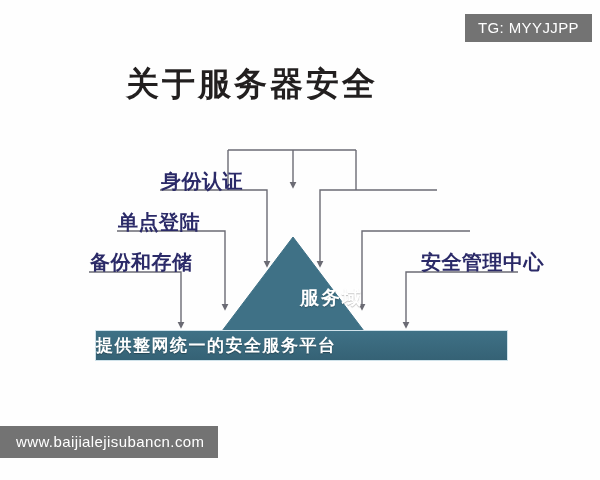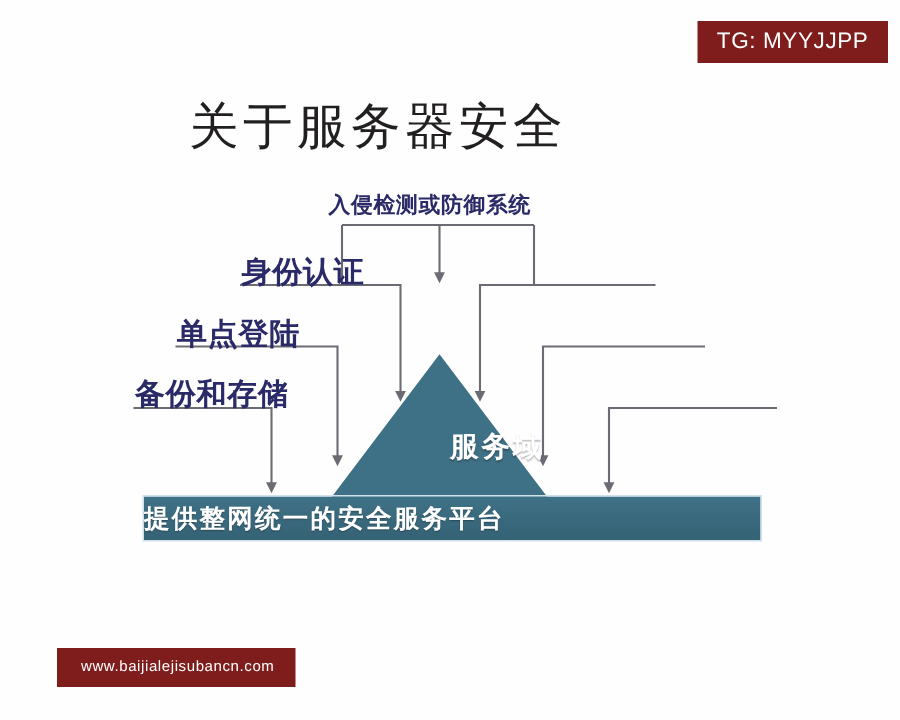--- a/index.html
+++ b/index.html
@@ -16,51 +16,50 @@
   }
   #canvas {
     position: relative;
     width: 600px;
     height: 480px;
     background: #fefefe;
   }
   
   .watermark {
     position: absolute;
-    background: #7f1d1d;
+    background: #737373;
     color: #ffffff;
     font-family: "Liberation Sans", sans-serif;
     letter-spacing: 0.4px;
     white-space: nowrap;
-    margin-left: 38px;
   }
   #tg-watermark {
     top: 14px;
     right: 8px;
     padding: 5px 13px 6px 13px;
     font-size: 15px;
   }
   #site-watermark {
     left: 0px;
     bottom: 22px;
     padding: 7px 14px 8px 16px;
-    font-size: 10px;
+    font-size: 15px;
   }
   
   #diagram-title {
     position: absolute;
     left: 0;
     top: 62px;
     width: 504px;
     text-align: center;
     font-family: "DejaVu Serif", "Liberation Serif", serif;
     font-size: 33px;
     color: #221f1f;
     letter-spacing: 3px;
-    font-weight: 400;
+    font-weight: 700;
   }
   
   #connectors {
     position: absolute;
     left: 0;
     top: 0;
     width: 600px;
     height: 480px;
   }
   
@@ -144,24 +143,24 @@
       <path d="M437,190 L320,190 L320,265" marker-end="url(#arrowhead)"></path>
 
       <path d="M470,231 L362,231 L362,308" marker-end="url(#arrowhead)"></path>
 
       <path d="M518,272 L406,272 L406,326" marker-end="url(#arrowhead)"></path>
     </g>
 
     <polygon points="293,237 364,331 222,331" fill="#3f7186" stroke="#3f7186" stroke-width="1"></polygon>
   </svg>
 
-  <div class="node-label" id="label-ids">入侵检测或防御系统</div>
   <div class="node-label" id="label-auth">身份认证</div>
   <div class="node-label" id="label-sso">单点登陆</div>
   <div class="node-label" id="label-backup">备份和存储</div>
+  <div class="node-label" id="label-secmgmt">安全管理中心</div>
 
   <div id="service-triangle-text">服务域</div>
 
   <div id="platform-bar">
     <span id="platform-bar-text">提供整网统一的安全服务平台</span>
   </div>
 
   <div class="watermark" id="tg-watermark">TG: MYYJJPP</div>
   <div class="watermark" id="site-watermark">www.baijialejisubancn.com</div>
 

